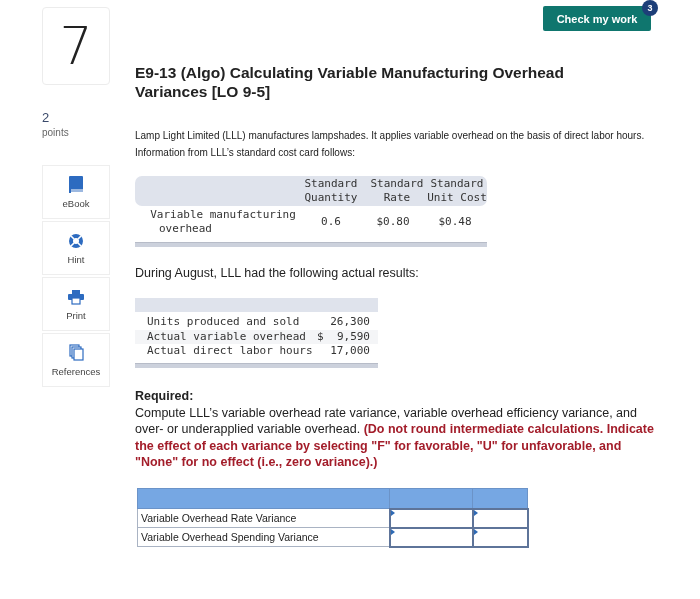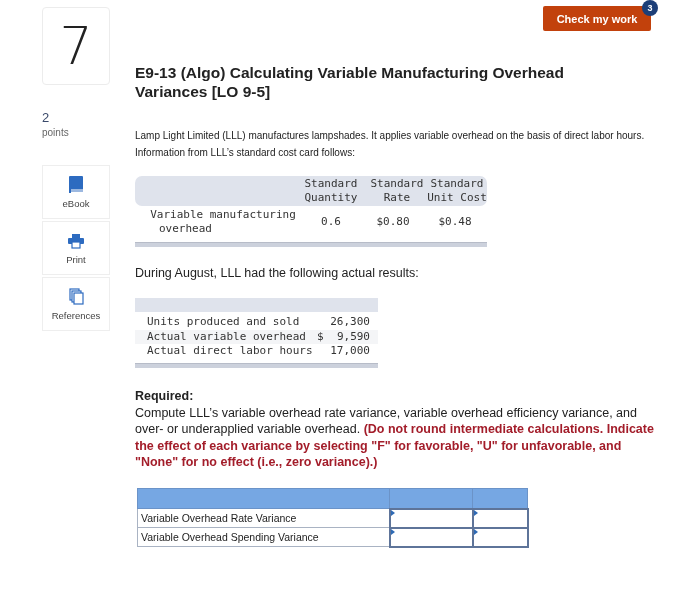--- a/index.html
+++ b/index.html
@@ -21,21 +21,21 @@
   .tool {
     width: 68px; height: 54px; border: 1px solid #eeeeee; margin-bottom: 2px;
     display: flex; flex-direction: column; align-items: center; justify-content: center;
     background: #fff; cursor: pointer;
   }
   .tool .ico { height: 18px; display: flex; align-items: center; justify-content: center; margin-bottom: 4px; }
   .tool .lbl { font-size: 9.5px; color: #444; }
 
   .check-btn {
     position: absolute; left: 543px; top: 6px; width: 108px; height: 25px;
-    background: #c2410c; color: #fff; font-size: 11px; font-weight: bold;
+    background: #0f766e; color: #fff; font-size: 11px; font-weight: bold;
     border-radius: 2px; display: flex; align-items: center; justify-content: center;
     border: none; cursor: pointer;
   }
   .badge {
     position: absolute; left: 642px; top: 0px; width: 16px; height: 16px; border-radius: 50%;
     background: #1d3f78; color: #fff; font-size: 9px; font-weight: bold;
     display: flex; align-items: center; justify-content: center;
   }
 
   .title {
@@ -97,20 +97,31 @@
 <div class="tools">
   <div class="tool">
     <span class="ico">
       <svg width="14" height="17" viewBox="0 0 14 17">
           <rect x="0" y="0" width="14" height="14" rx="1" fill="#2d6bc0"></rect>
           <rect x="1" y="13" width="13" height="3" fill="#9cb8e0"></rect>
           <rect x="0" y="13" width="2" height="4" fill="#2d6bc0"></rect>
         </svg>
     </span>
     <span class="lbl">eBook</span>
+  </div>
+  <div class="tool">
+    <span class="ico">
+      <svg width="16" height="16" viewBox="0 0 16 16">
+          <circle cx="8" cy="8" r="7" fill="#2d6bc0"></circle>
+          <circle cx="8" cy="8" r="3" fill="#fff"></circle>
+          <rect x="6.8" y="1" width="2.4" height="14" fill="#fff" opacity="0.0"></rect>
+          <path d="M3 3 L6 6 M13 3 L10 6 M3 13 L6 10 M13 13 L10 10" stroke="#fff" stroke-width="1.6"></path>
+        </svg>
+    </span>
+    <span class="lbl">Hint</span>
   </div>
   <div class="tool">
     <span class="ico">
       <svg width="16" height="16" viewBox="0 0 16 16">
           <rect x="4" y="1" width="8" height="4" fill="#2d6bc0"></rect>
           <rect x="0" y="5" width="16" height="6" rx="1" fill="#2d6bc0"></rect>
           <rect x="4" y="9" width="8" height="6" fill="#fff" stroke="#2d6bc0" stroke-width="1.2"></rect>
         </svg>
     </span>
     <span class="lbl">Print</span>

